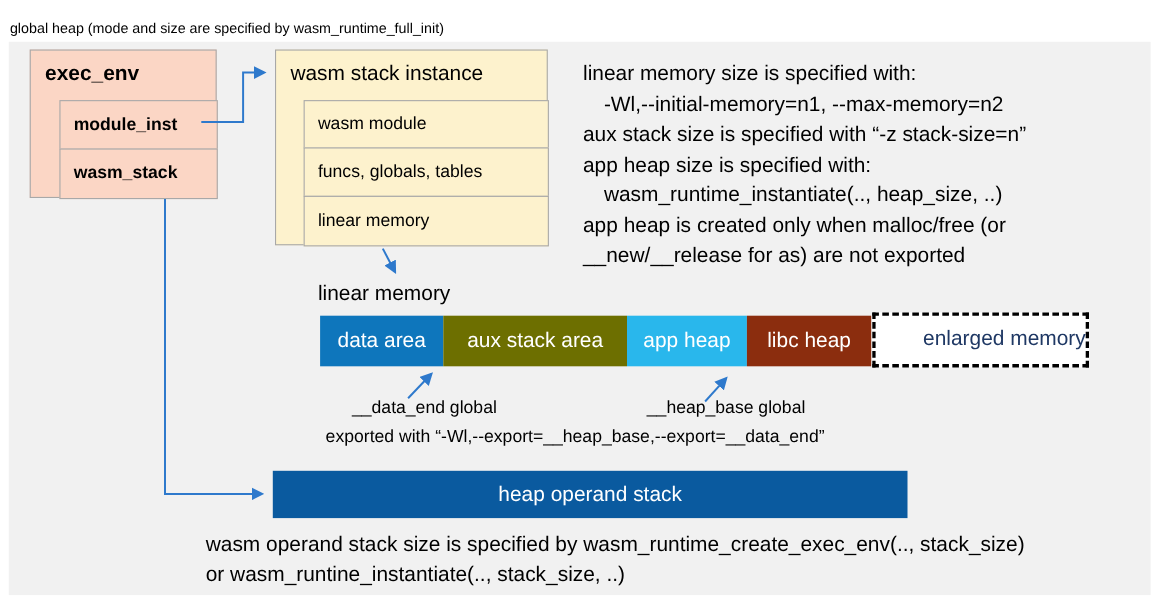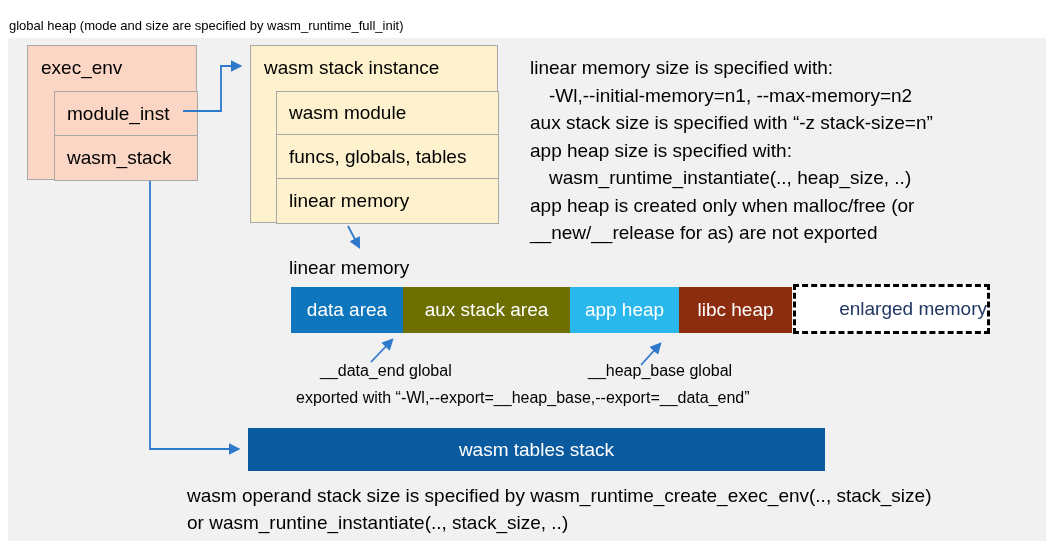--- a/index.html
+++ b/index.html
@@ -6,23 +6,23 @@
   .canvas{
     position:relative;width:1054px;height:547px;overflow:hidden;
     font-family:"Liberation Sans","DejaVu Sans",sans-serif;color:#000;background:#fff;
   }
   .title{position:absolute;left:9px;top:18px;font-size:13px;letter-spacing:0;}
   .panel{position:absolute;left:8px;top:38px;width:1038px;height:503px;background:#f1f1f1;}
 
   
   .struct{position:absolute;box-sizing:border-box;border:1px solid #a8a8a8;}
   .struct .hdr{position:absolute;left:13px;top:11px;font-size:19px;white-space:nowrap;}
-  .row{position:absolute;box-sizing:border-box;border:1px solid #a8a8a8;display:flex;align-items:center;padding-left:12px;font-size:19px;white-space:nowrap;}
+  .row{position:absolute;box-sizing:border-box;border:1px solid #a8a8a8;display:flex;align-items:center;padding-left:12px;font-size:16px;white-space:nowrap;}
 
-  .exec-env{left:27px;top:45px;width:170px;height:135px;}
+  .exec-env{left:27px;top:45px;width:170px;height:135px;font-weight:bold;}
   .exec-row1{left:26px;top:45px;width:144px;height:45px;}
   .exec-row2{left:26px;top:89px;width:144px;height:46px;}
 
   .mod-inst{left:250px;top:45px;width:248px;height:178px;}
   .mi-row1{left:25px;top:45px;width:223px;height:44px;}
   .mi-row2{left:25px;top:88px;width:223px;height:45px;}
   .mi-row3{left:25px;top:132px;width:223px;height:46px;}
 
   
   .notes-right{position:absolute;left:530px;top:54px;font-size:19px;line-height:27.5px;}
@@ -110,21 +110,21 @@
   </div>
   <div class="enlarged">
     <span style="color: rgb(31, 56, 100);">enlarged memory</span>
   </div>
 
   <div class="ann ann-dataend">__data_end global</div>
   <div class="ann ann-heapbase">__heap_base global</div>
   <div class="ann ann-exported">exported with “-Wl,--export=__heap_base,--export=__data_end”</div>
 
   <div class="op-bar" style="background: rgb(10, 90, 159);">
-    <span>wasm tables stack</span>
+    <span>heap operand stack</span>
   </div>
   <div class="notes-bottom">
     <div class="note-line">wasm operand stack size is specified by wasm_runtime_create_exec_env(.., stack_size)</div>
     <div class="note-line">or wasm_runtine_instantiate(.., stack_size, ..)</div>
   </div>
 
   <svg class="overlay" width="1054" height="547">
     <defs>
       <marker id="ah" viewBox="0 0 10 10" refX="8" refY="5" markerWidth="6.5" markerHeight="6.5" orient="auto-start-reverse">
         <path d="M0,0 L10,5 L0,10 z" fill="#2e79cc"></path>

